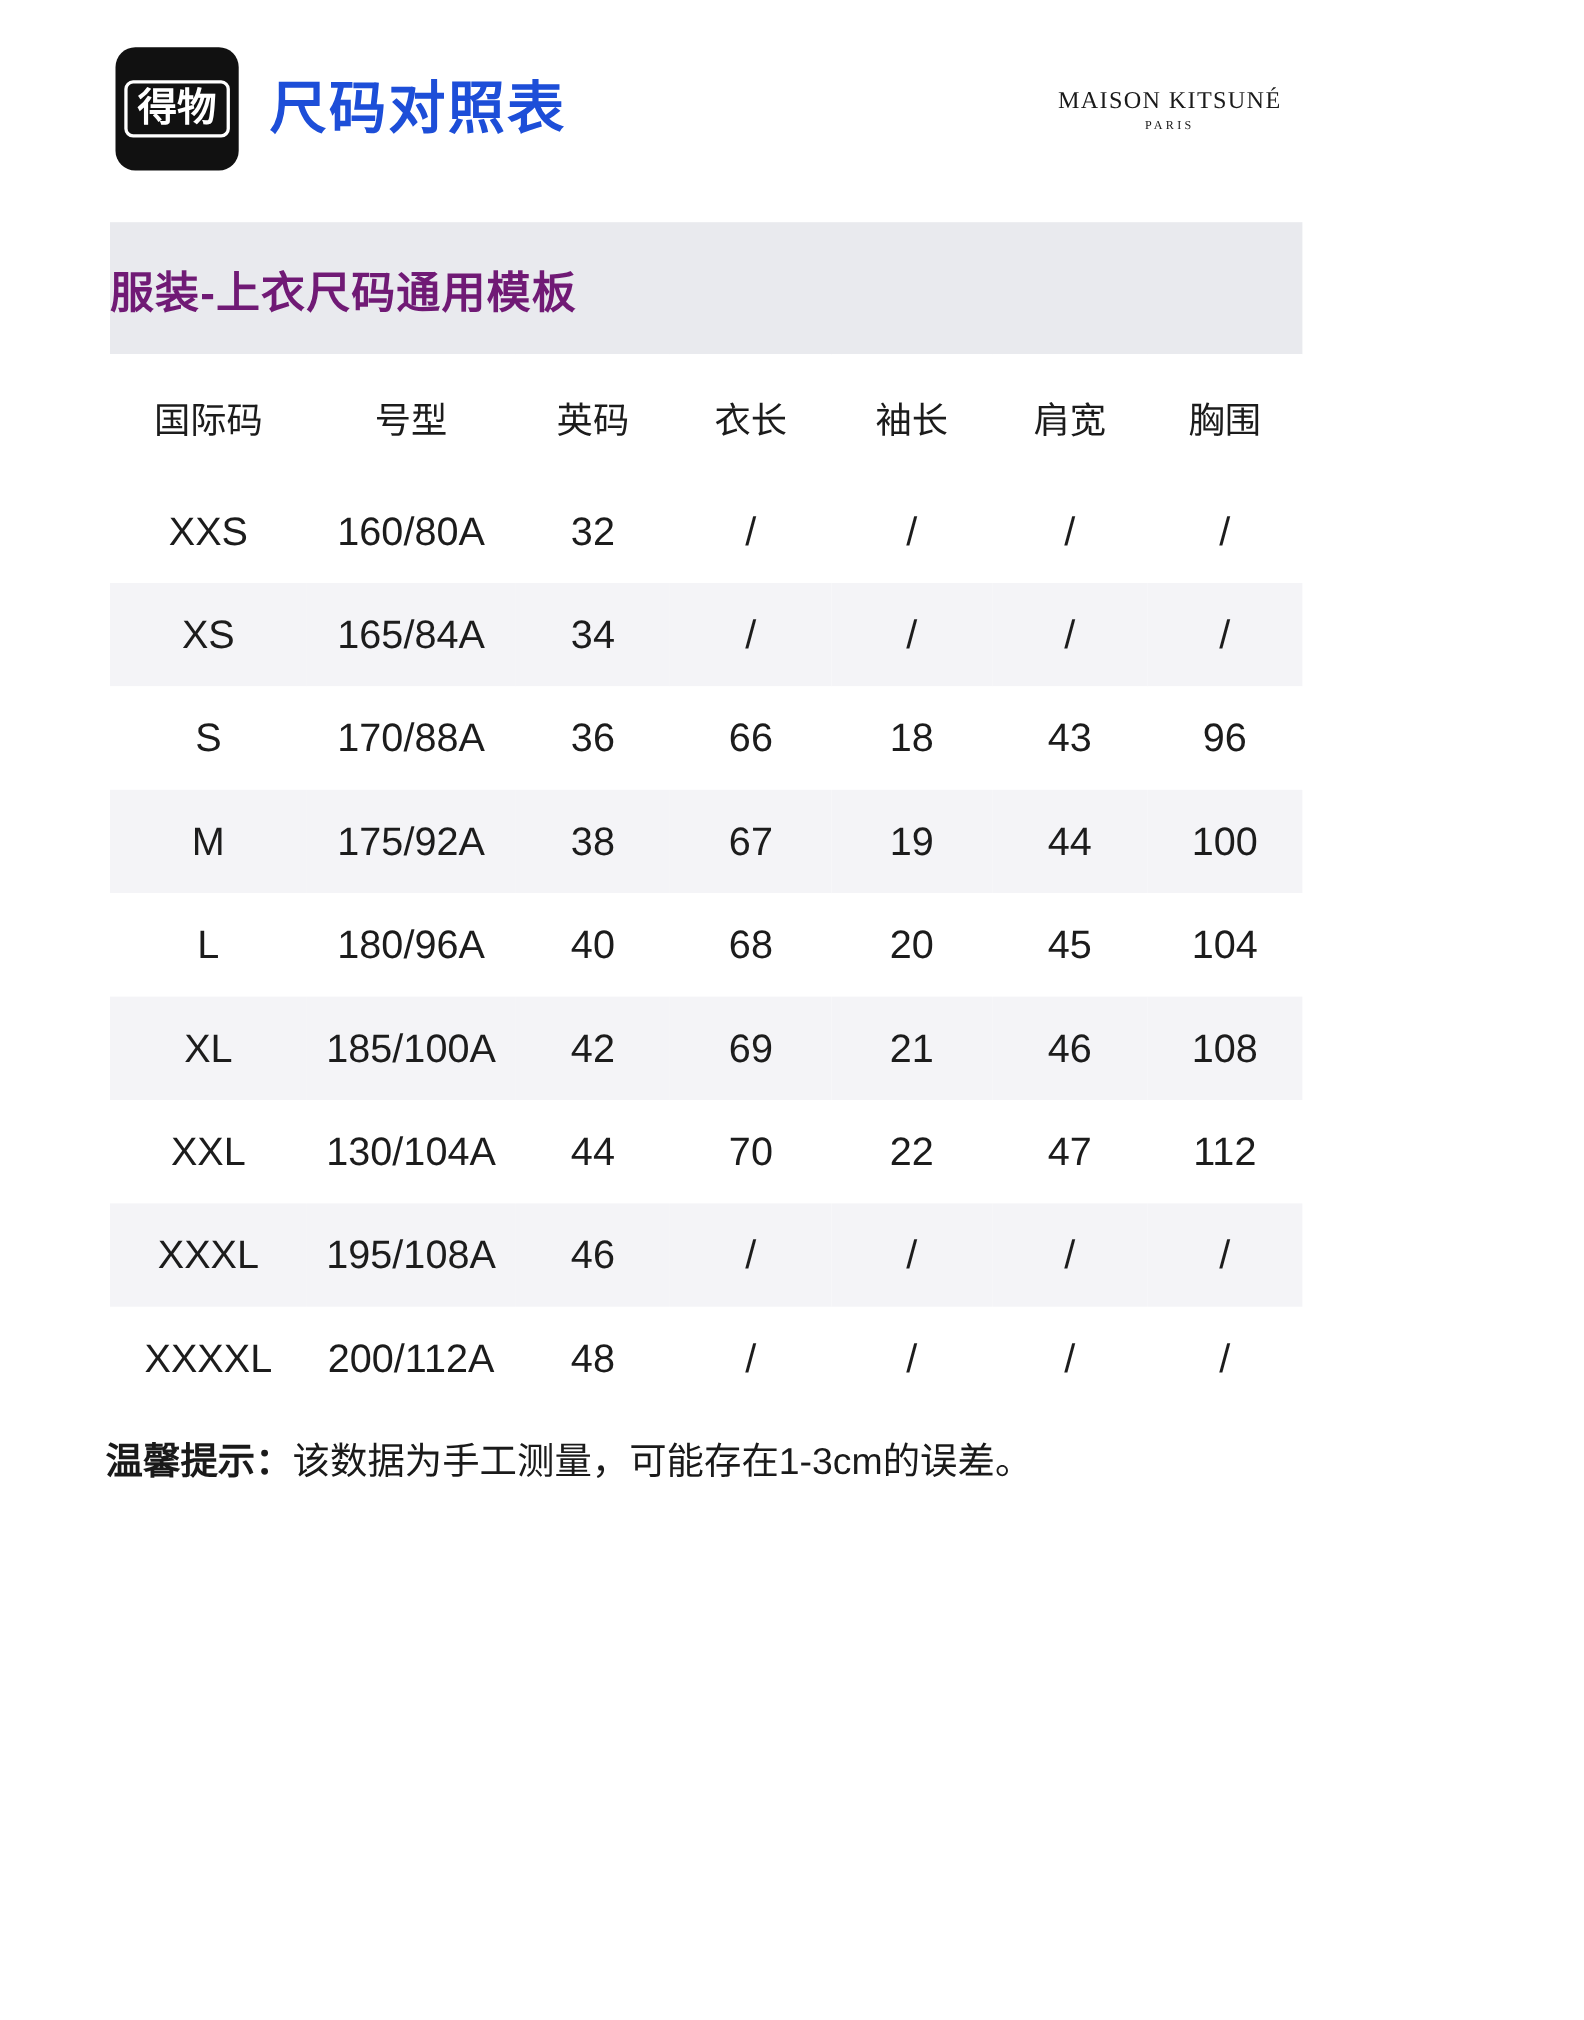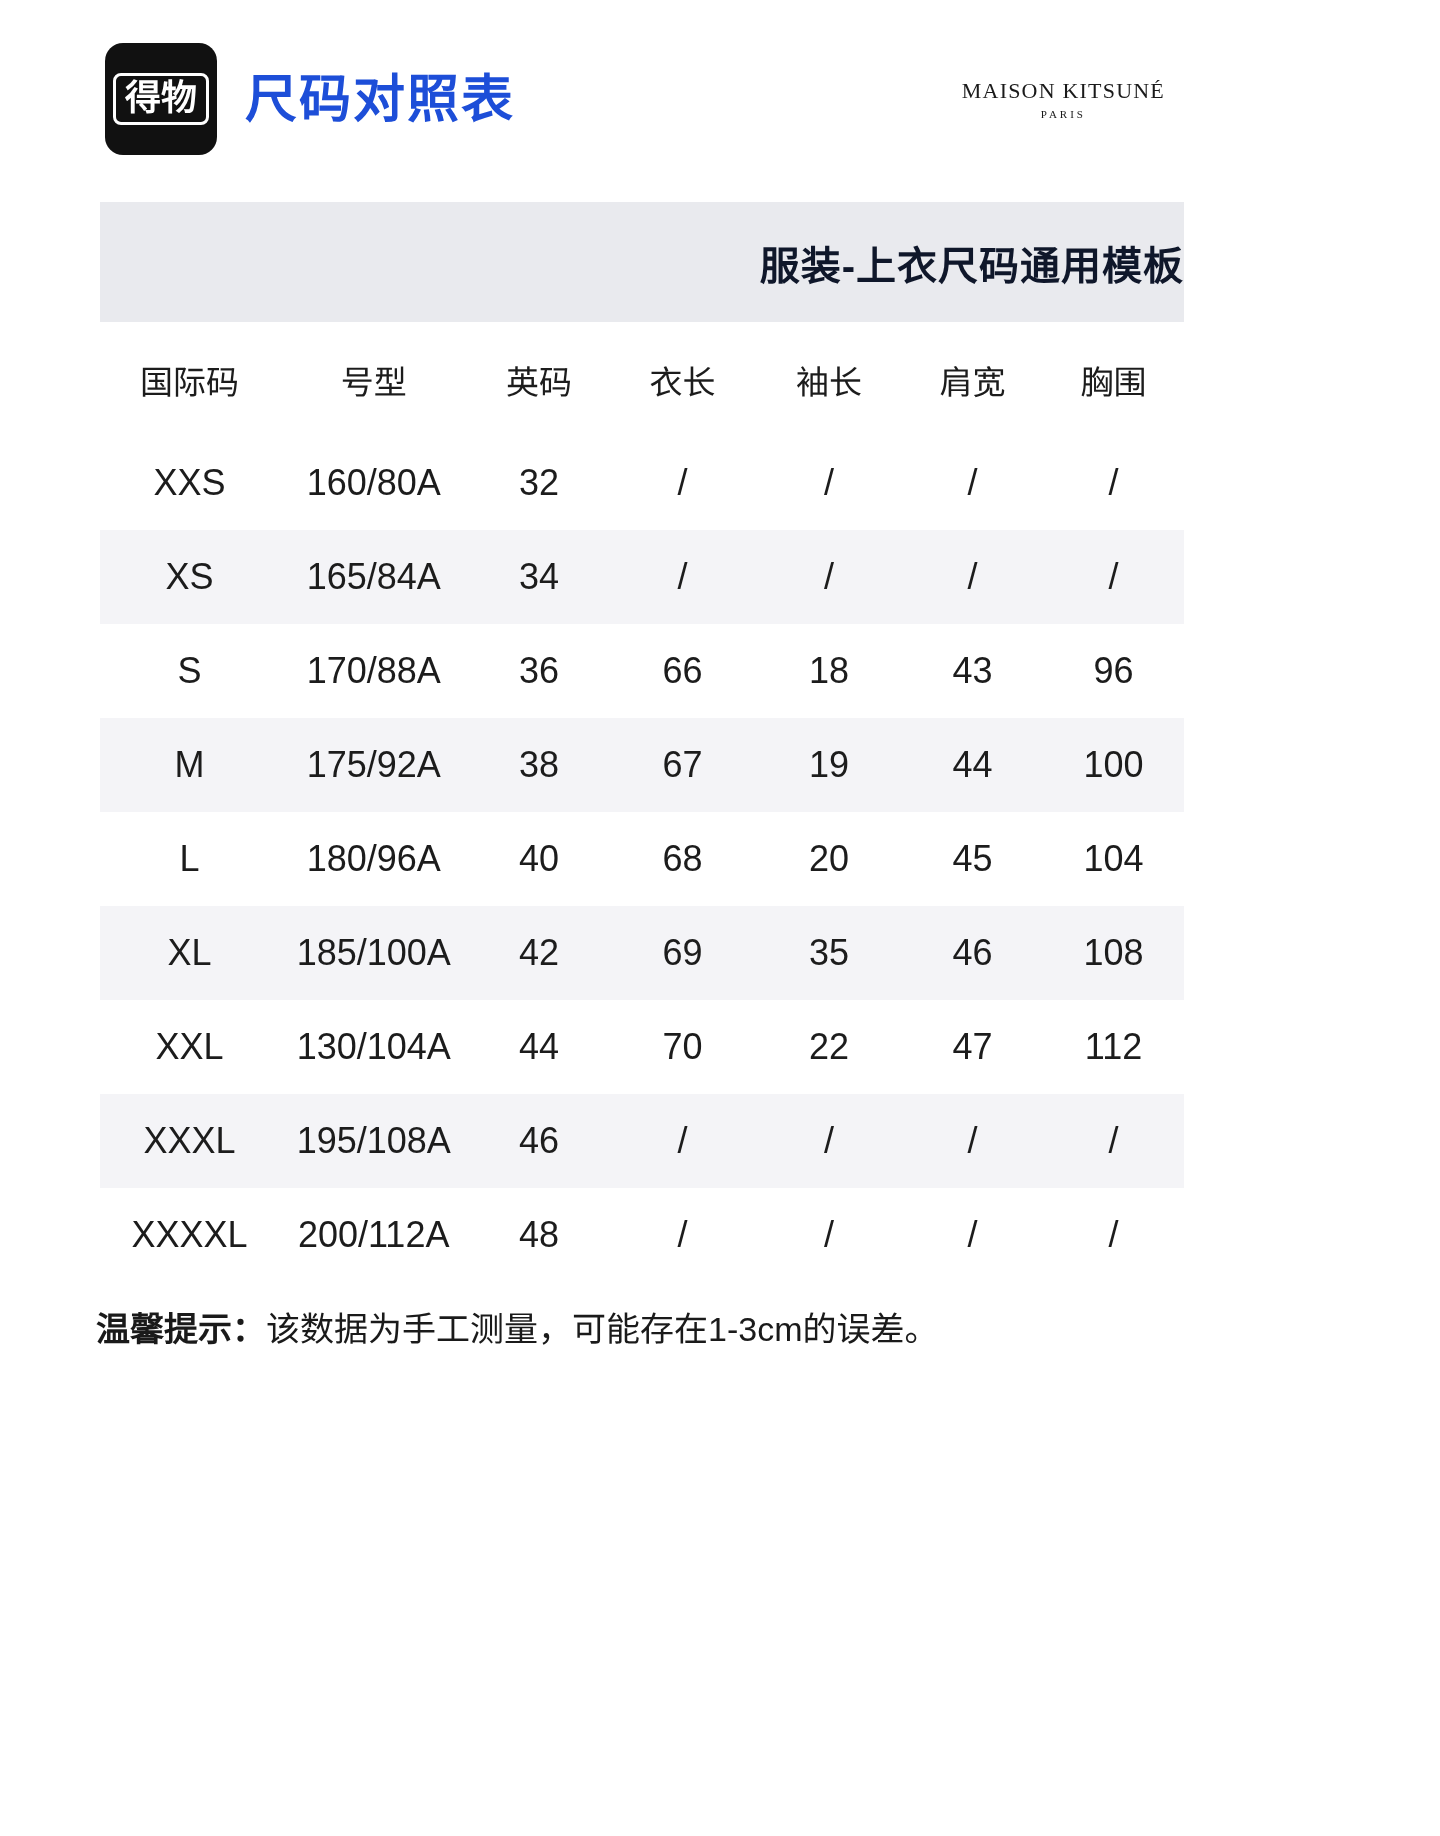--- a/index.html
+++ b/index.html
@@ -84,24 +84,24 @@
     color: #1a1a1a;
     margin-top: 4px;
   }
 
   
   .table-wrap {
     margin: 32px 100px 0 100px;
   }
   .table-caption {
     background: #e9eaee;
-    text-align: right;
+    text-align: left;
     font-size: 40px;
     font-weight: 700;
-    color: #0f172a;
+    color: #701a75;
     padding: 32px 0 30px 0;
     letter-spacing: 1px;
   }
   table.size-table {
     width: 100%;
     border-collapse: collapse;
     table-layout: fixed;
   }
   table.size-table th,
   table.size-table td {
@@ -236,21 +236,21 @@
             <td>68</td>
             <td>20</td>
             <td>45</td>
             <td>104</td>
           </tr>
           <tr class="odd">
             <td>XL</td>
             <td>185/100A</td>
             <td>42</td>
             <td>69</td>
-            <td>35</td>
+            <td>21</td>
             <td>46</td>
             <td>108</td>
           </tr>
           <tr class="even">
             <td>XXL</td>
             <td>130/104A</td>
             <td>44</td>
             <td>70</td>
             <td>22</td>
             <td>47</td>

